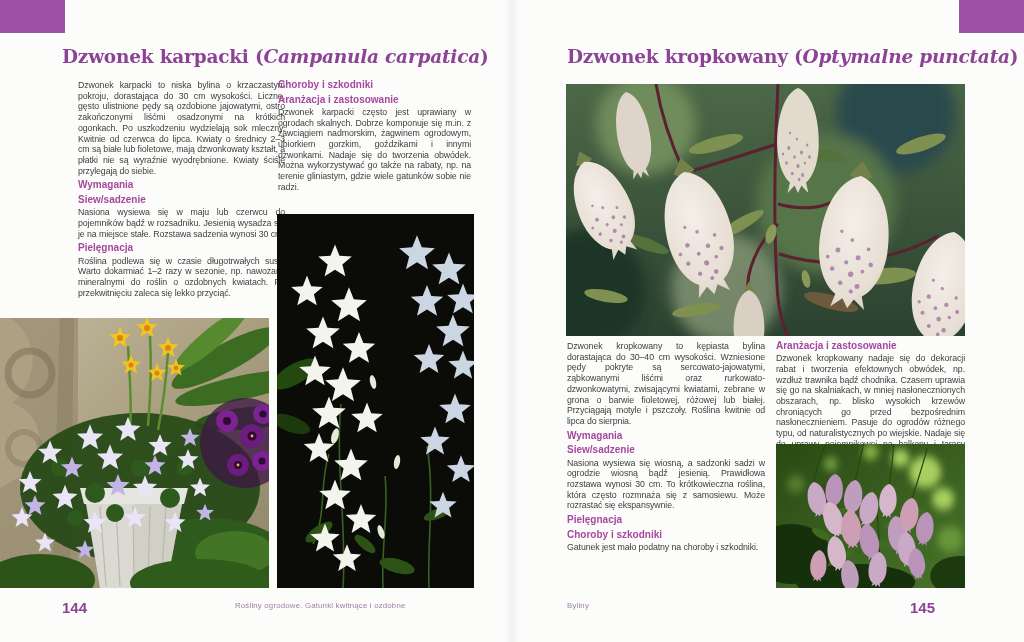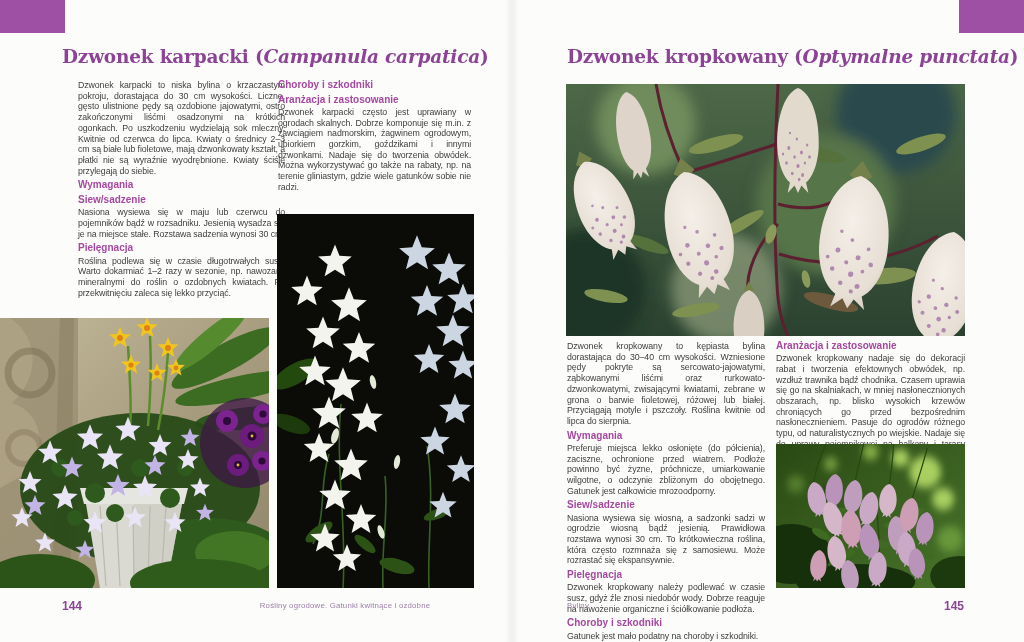--- a/index.html
+++ b/index.html
@@ -22,26 +22,26 @@
   .r-col1{left:567px;top:341px;width:198px;}
   .r-col2{left:776px;top:341px;width:189px;}
   .col p{margin:0 0 2px 0;}
   .sec{margin:4px 0 1.5px 0;font-size:10px;font-weight:bold;color:#a5489f;letter-spacing:0;}
   .col .sec:first-child{margin-top:0;}
   .photo{position:absolute;display:block;}
   .photo-left{left:0;top:318px;width:269px;height:270px;}
   .photo-mid{left:277px;top:214px;width:197px;height:374px;}
   .photo-rt{left:566px;top:84px;width:399px;height:252px;}
   .photo-rs{left:776px;top:444px;width:189px;height:144px;}
-  .f-num{position:absolute;font-size:12px;font-weight:bold;color:#8c4396;}
+  .f-num{position:absolute;font-size:15px;font-weight:bold;color:#8c4396;}
   .f-cap{position:absolute;font-size:7.8px;color:#9c7fa6;letter-spacing:0.2px;text-align:center;}
   .f-num-left{left:62px;top:599px;}
-  .f-cap-left{left:235px;top:601px;width:220px;text-align:center;}
+  .f-cap-left{left:235px;top:601px;width:220px;text-align:left;}
   .f-cap-right{left:567px;top:601px;}
-  .f-num-right{left:884px;top:599px;width:80px;text-align:right;}
+  .f-num-right{left:855px;top:599px;width:80px;text-align:right;}
 </style>
 </head>
 <body>
 
 <div class="spread">
 
   <div class="corner corner-left"></div>
   <div class="corner corner-right"></div>
   <div class="gutter"></div>
 
@@ -319,25 +319,23 @@
       <path d="M-6,0 L0,-8 L6,0 L0,4 Z" fill="#75814a"></path>
       <use href="#p3bell" fill="#d9cfc2"></use>
     </g>
     <ellipse cx="205" cy="150" rx="5" ry="10" fill="#8a9a5a" transform="rotate(18 205 150)"></ellipse>
     <ellipse cx="240" cy="195" rx="4" ry="9" fill="#8a9a5a" transform="rotate(-12 240 195)"></ellipse>
   </svg>
 
   <div class="col r-col1">
     <p>Dzwonek kropkowany to kępiasta bylina dorastająca do 30–40 cm wysokości. Wzniesione pędy pokryte są sercowato-jajowatymi, ząbkowanymi liśćmi oraz rurkowato-dzwonkowatymi, zwisającymi kwiatami, zebrane w grona o barwie fioletowej, różowej lub białej. Przyciągają motyle i pszczoły. Roślina kwitnie od lipca do sierpnia.</p>
     <div class="sec">Wymagania</div>
-    <p>Preferuje miejsca lekko osłonięte (do półcienia), zaciszne, ochronione przed wiatrem. Podłoże powinno być żyzne, próchnicze, umiarkowanie wilgotne, o odczynie zbliżonym do obojętnego. Gatunek jest całkowicie mrozoodporny.</p>
     <div class="sec">Siew/sadzenie</div>
     <p>Nasiona wysiewa się wiosną, a sadzonki sadzi w ogrodzie wiosną bądź jesienią. Prawidłowa rozstawa wynosi 30 cm. To krótkowieczna roślina, która często rozmnaża się z samosiewu. Może rozrastać się ekspansywnie.</p>
     <div class="sec">Pielęgnacja</div>
-    <p>Dzwonek kropkowany należy podlewać w czasie susz, gdyż źle znosi niedobór wody. Dobrze reaguje na nawożenie organiczne i ściółkowanie podłoża.</p>
     <div class="sec">Choroby i szkodniki</div>
     <p>Gatunek jest mało podatny na choroby i szkodniki.</p>
   </div>
 
   <div class="col r-col2">
     <div class="sec">Aranżacja i zastosowanie</div>
     <p>Dzwonek kropkowany nadaje się do dekoracji rabat i tworzenia efektownych obwódek, np. wzdłuż trawnika bądź chodnika. Czasem uprawia się go na skalniakach, w mniej nasłonecznionych obszarach, np. blisko wysokich krzewów chroniących go przed bezpośrednim nasłonecznieniem. Pasuje do ogrodów różnego typu, od naturalistycznych po wiejskie. Nadaje się do uprawy pojemnikowej na balkony i tarasy (raczej jako roślina sezonowa).</p>
   </div>
 
   <svg class="photo photo-rs" viewBox="0 0 190 144" preserveAspectRatio="none" role="img">

